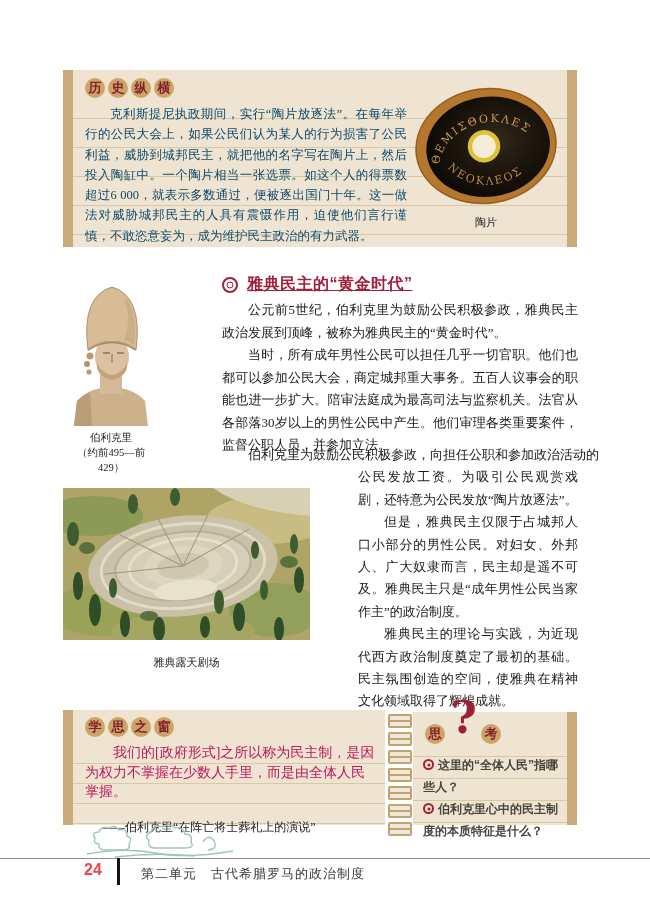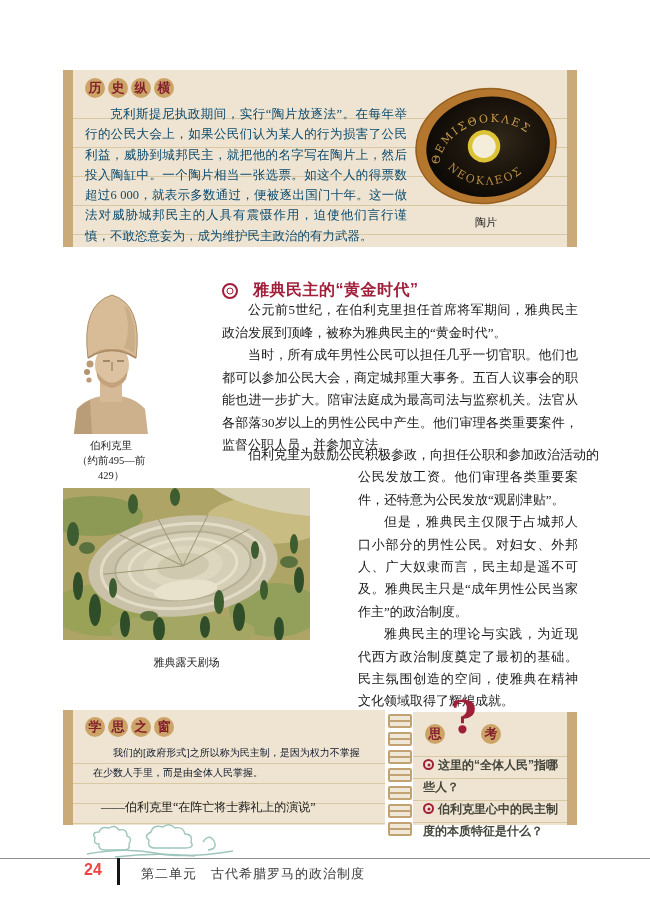--- a/index.html
+++ b/index.html
@@ -29,41 +29,41 @@
   .hist-fig{flex:1;text-align:center;margin:0;padding-top:6px;}
   .fig-caption{font-size:11px;color:#222;margin-top:3px;display:block;}
 
   
   .section-heading{left:222px;top:274px;display:flex;align-items:center;gap:9px;}
   .ring-icon{width:12px;height:12px;border:2px solid #a11f3a;border-radius:50%;
     position:relative;display:inline-block;flex:none;}
   .ring-icon::after{content:"";position:absolute;left:50%;top:50%;width:5px;height:5px;
     border:1.5px solid #a11f3a;border-radius:50%;transform:translate(-50%,-50%);}
   .section-title{font-family:"Liberation Sans","DejaVu Sans",sans-serif;font-weight:bold;
-    font-size:16px;color:#a11f3a;margin:6px;letter-spacing:0.5px;}
-
-  
-  .pericles{left:64px;top:288px;width:94px;text-align:center;margin:0;}
+    font-size:16px;color:#a11f3a;margin:0;letter-spacing:0.5px;text-decoration:underline;}
+
+  
+  .pericles{left:64px;top:280px;width:94px;text-align:center;margin:0;}
   .pericles-caption{font-size:10.5px;color:#222;line-height:15px;}
 
   
   .col-text{left:222px;top:299px;width:356px;}
   .para{margin:0;font-size:13px;line-height:22.5px;text-indent:2em;color:#191919;text-align:justify;}
   .flow-text{left:63px;top:444px;width:515px;}
   .flow-text .para{line-height:22.4px;}
   .p3-first{padding-left:159px;white-space:nowrap;text-align:left;}
   .p3-rest{text-indent:0;}
   .theater-float{float:left;width:247px;margin:22px 48px 26px 0;text-align:center;display:block;}
 
   
   .study-box{left:63px;top:710px;width:322px;height:115px;}
   .study-content{padding:7px 10px 0 12px;box-sizing:border-box;}
   .study-content .rules{top:53px;bottom:1px;
     background:repeating-linear-gradient(to bottom,#d9c8a4 0 1px,transparent 1px 20px);}
-  .study-text{margin:3px 8px 0;font-size:10px;line-height:19.5px;text-indent:2em;color:#0f172a;position:relative;}
+  .study-text{margin:3px 0 0;font-size:14px;line-height:19.5px;text-indent:2em;color:#be185d;position:relative;}
   .study-attr{margin:16px;font-size:12px;text-align:left;padding-right:4px;color:#222;
     line-height:19.5px;position:relative;}
 
   
   .chain{left:388px;top:714px;width:24px;display:flex;flex-direction:column;gap:4px;}
   .chain-link{height:10px;border:2px solid #c2a173;background:#f0e8d6;border-radius:2px;position:relative;}
   .chain-link::after{content:"";position:absolute;left:-2px;right:-2px;top:50%;margin-top:-1px;
     height:2px;background:#c2a173;}
 
   
@@ -163,21 +163,21 @@
       <path d="M44,74 v9" stroke="#a98a66" stroke-width="1.5" fill="none"></path>
       <path d="M60,20 Q70,40 66,66 Q60,60 56,60 Q64,40 56,18 Z" fill="#c2a57f" opacity="0.6"></path>
     </svg>
     <figcaption>
       <div class="pericles-caption">伯利克里</div>
       <div class="pericles-caption">（约前495—前429）</div>
     </figcaption>
   </figure>
 
   <div class="abs col-text">
-    <p class="para">公元前5世纪，在伯利克里担任首席将军期间，雅典民主政治发展到顶峰，被称为雅典民主的“黄金时代”。</p>
+    <p class="para">公元前5世纪，伯利克里为鼓励公民积极参政，雅典民主政治发展到顶峰，被称为雅典民主的“黄金时代”。</p>
     <p class="para">当时，所有成年男性公民可以担任几乎一切官职。他们也都可以参加公民大会，商定城邦重大事务。五百人议事会的职能也进一步扩大。陪审法庭成为最高司法与监察机关。法官从各部落30岁以上的男性公民中产生。他们审理各类重要案件，监督公职人员，并参加立法。</p>
   </div>
 
   <div class="abs flow-text">
     <p class="para p3-first">伯利克里为鼓励公民积极参政，向担任公职和参加政治活动的</p>
     <p class="para p3-rest">
       <span class="theater-float">
         <svg width="247" height="152" viewBox="0 0 247 152">
           <rect width="247" height="152" fill="#aea465"></rect>
           <ellipse cx="40" cy="122" rx="52" ry="26" fill="#99a257"></ellipse>
@@ -216,21 +216,21 @@
             <ellipse cx="201" cy="102" rx="4" ry="10"></ellipse>
               <ellipse cx="50" cy="100" rx="4" ry="10"></ellipse>
           </g>
           <g fill="#5b713d">
             <ellipse cx="24" cy="60" rx="8" ry="6"></ellipse>
               <ellipse cx="226" cy="74" rx="9" ry="6"></ellipse>
             <ellipse cx="86" cy="128" rx="9" ry="5"></ellipse>
           </g>
         </svg>
         <span class="fig-caption">雅典露天剧场</span>
-      </span><span>公民发放工资。他们审理各类重要案件，还特意为公民发放“观剧津贴”。</span>
+      </span><span>公民发放工资。为吸引公民观赏戏剧，还特意为公民发放“陶片放逐法”。</span>
     </p>
     <p class="para">但是，雅典民主仅限于占城邦人口小部分的男性公民。对妇女、外邦人、广大奴隶而言，民主却是遥不可及。雅典民主只是“成年男性公民当家作主”的政治制度。</p>
     <p class="para">雅典民主的理论与实践，为近现代西方政治制度奠定了最初的基础。民主氛围创造的空间，使雅典在精神文化领域取得了辉煌成就。</p>
   </div>
 
   <section class="abs frame-box study-box">
     <div class="vbar"></div>
     <div class="box-content study-content">
       <div class="rules"></div>
       <div class="box-title">

